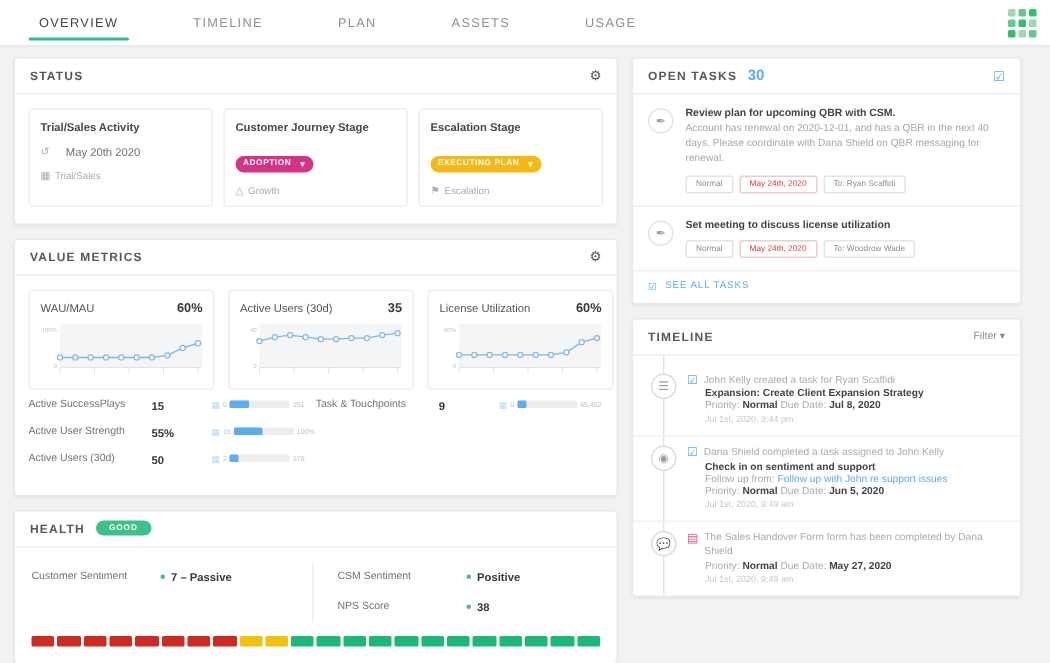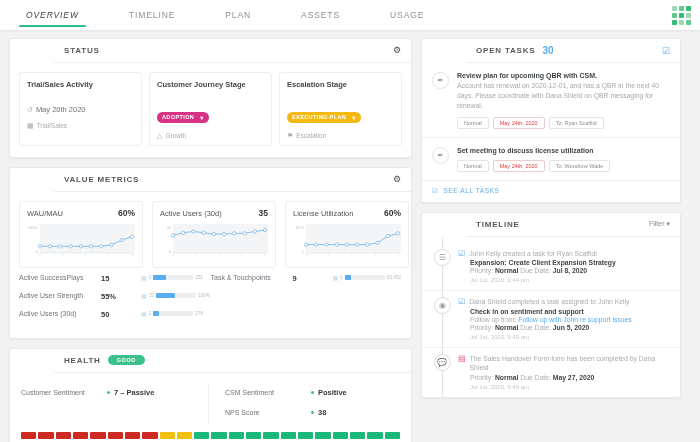--- a/index.html
+++ b/index.html
@@ -17,21 +17,21 @@
     display: flex; align-items: stretch;
     box-shadow: 0 1px 2px rgba(0,0,0,.06);
   }
   .tabs { display: flex; align-items: stretch; padding-left: 22px; }
   .tab {
     font-size: 8.5px; letter-spacing: .9px; color: #8b9096;
     display: flex; align-items: center; padding: 0 4px;
     margin-right: 42px; position: relative; cursor: pointer;
     white-space: nowrap;
   }
-  .tab.active { color: #3f4448; font-style: italic; }
+  .tab.active { color: #3f4448; }
   .tab.active:after {
     content:""; position:absolute; left:-3px; right:-3px; bottom:3px;
     height: 2px; background: #2dbd8a; border-radius: 1px;
   }
   .logo {
     position: absolute; right: 9px; top: 6px;
     width: 19px; height: 19px;
     display: grid; grid-template-columns: repeat(3,1fr); grid-template-rows: repeat(3,1fr);
     gap: 2px;
   }
@@ -41,35 +41,35 @@
   .body { display: flex; padding: 8px 9px 0 9px; gap: 9px; height: 412px; }
   .col-left  { width: 403px; display: flex; flex-direction: column; gap: 9px; }
   .col-right { width: 260px; display: flex; flex-direction: column; gap: 9px; }
 
   .card {
     background: #ffffff; border: 1px solid #e9e9e9; border-radius: 3px;
     box-shadow: 0 1px 2px rgba(0,0,0,.05);
   }
   .card-head {
     height: 24px; border-bottom: 1px solid #eeeeee;
-    display: flex; align-items: center; padding: 0 10px; gap: 7px; margin-left: 44px;
+    display: flex; align-items: center; padding: 0 10px; gap: 7px;
   }
   .card-title {
     font-size: 8px; letter-spacing: .8px; color: #55595d; font-weight: 600;
   }
   .gear { margin-left: auto; color: #4a4f53; font-size: 9px; line-height: 1; cursor: pointer; }
 
   
   .status-body { display: flex; gap: 7px; padding: 9px 9px 11px 9px; }
   .stat-card {
     flex: 1; border: 1px solid #eeeeee; border-radius: 3px; padding: 7px 7px 6px 7px;
     min-width: 0;
   }
-  .stat-title { font-size: 7.5px; color: #43484c; font-weight: 600; margin-bottom: 16px; white-space: nowrap; }
-  .stat-date { font-size: 7.5px; color: #6c7074; display: flex; align-items: center; gap: 3px; margin-bottom: 8px;}
+  .stat-title { font-size: 7.5px; color: #43484c; font-weight: 600; margin-bottom: 8px; white-space: nowrap; }
+  .stat-date { font-size: 7.5px; color: #6c7074; display: flex; align-items: center; gap: 11px; margin-bottom: 8px;}
   .pill {
     display: inline-flex; align-items: center; gap: 6px;
     height: 11px; border-radius: 6px; padding: 0 5px;
     font-size: 5.5px; color: #fff; letter-spacing: .4px; font-weight: 700;
     margin-bottom: 9px; cursor: pointer;
   }
   .pill .cv { font-size: 6px; opacity: .95; }
   .stat-foot { font-size: 6.5px; color: #a7abaf; display: flex; align-items: center; gap: 3px; }
   .ic { display:inline-block; color:#a7abaf; font-size: 7px; line-height:1; }
 

